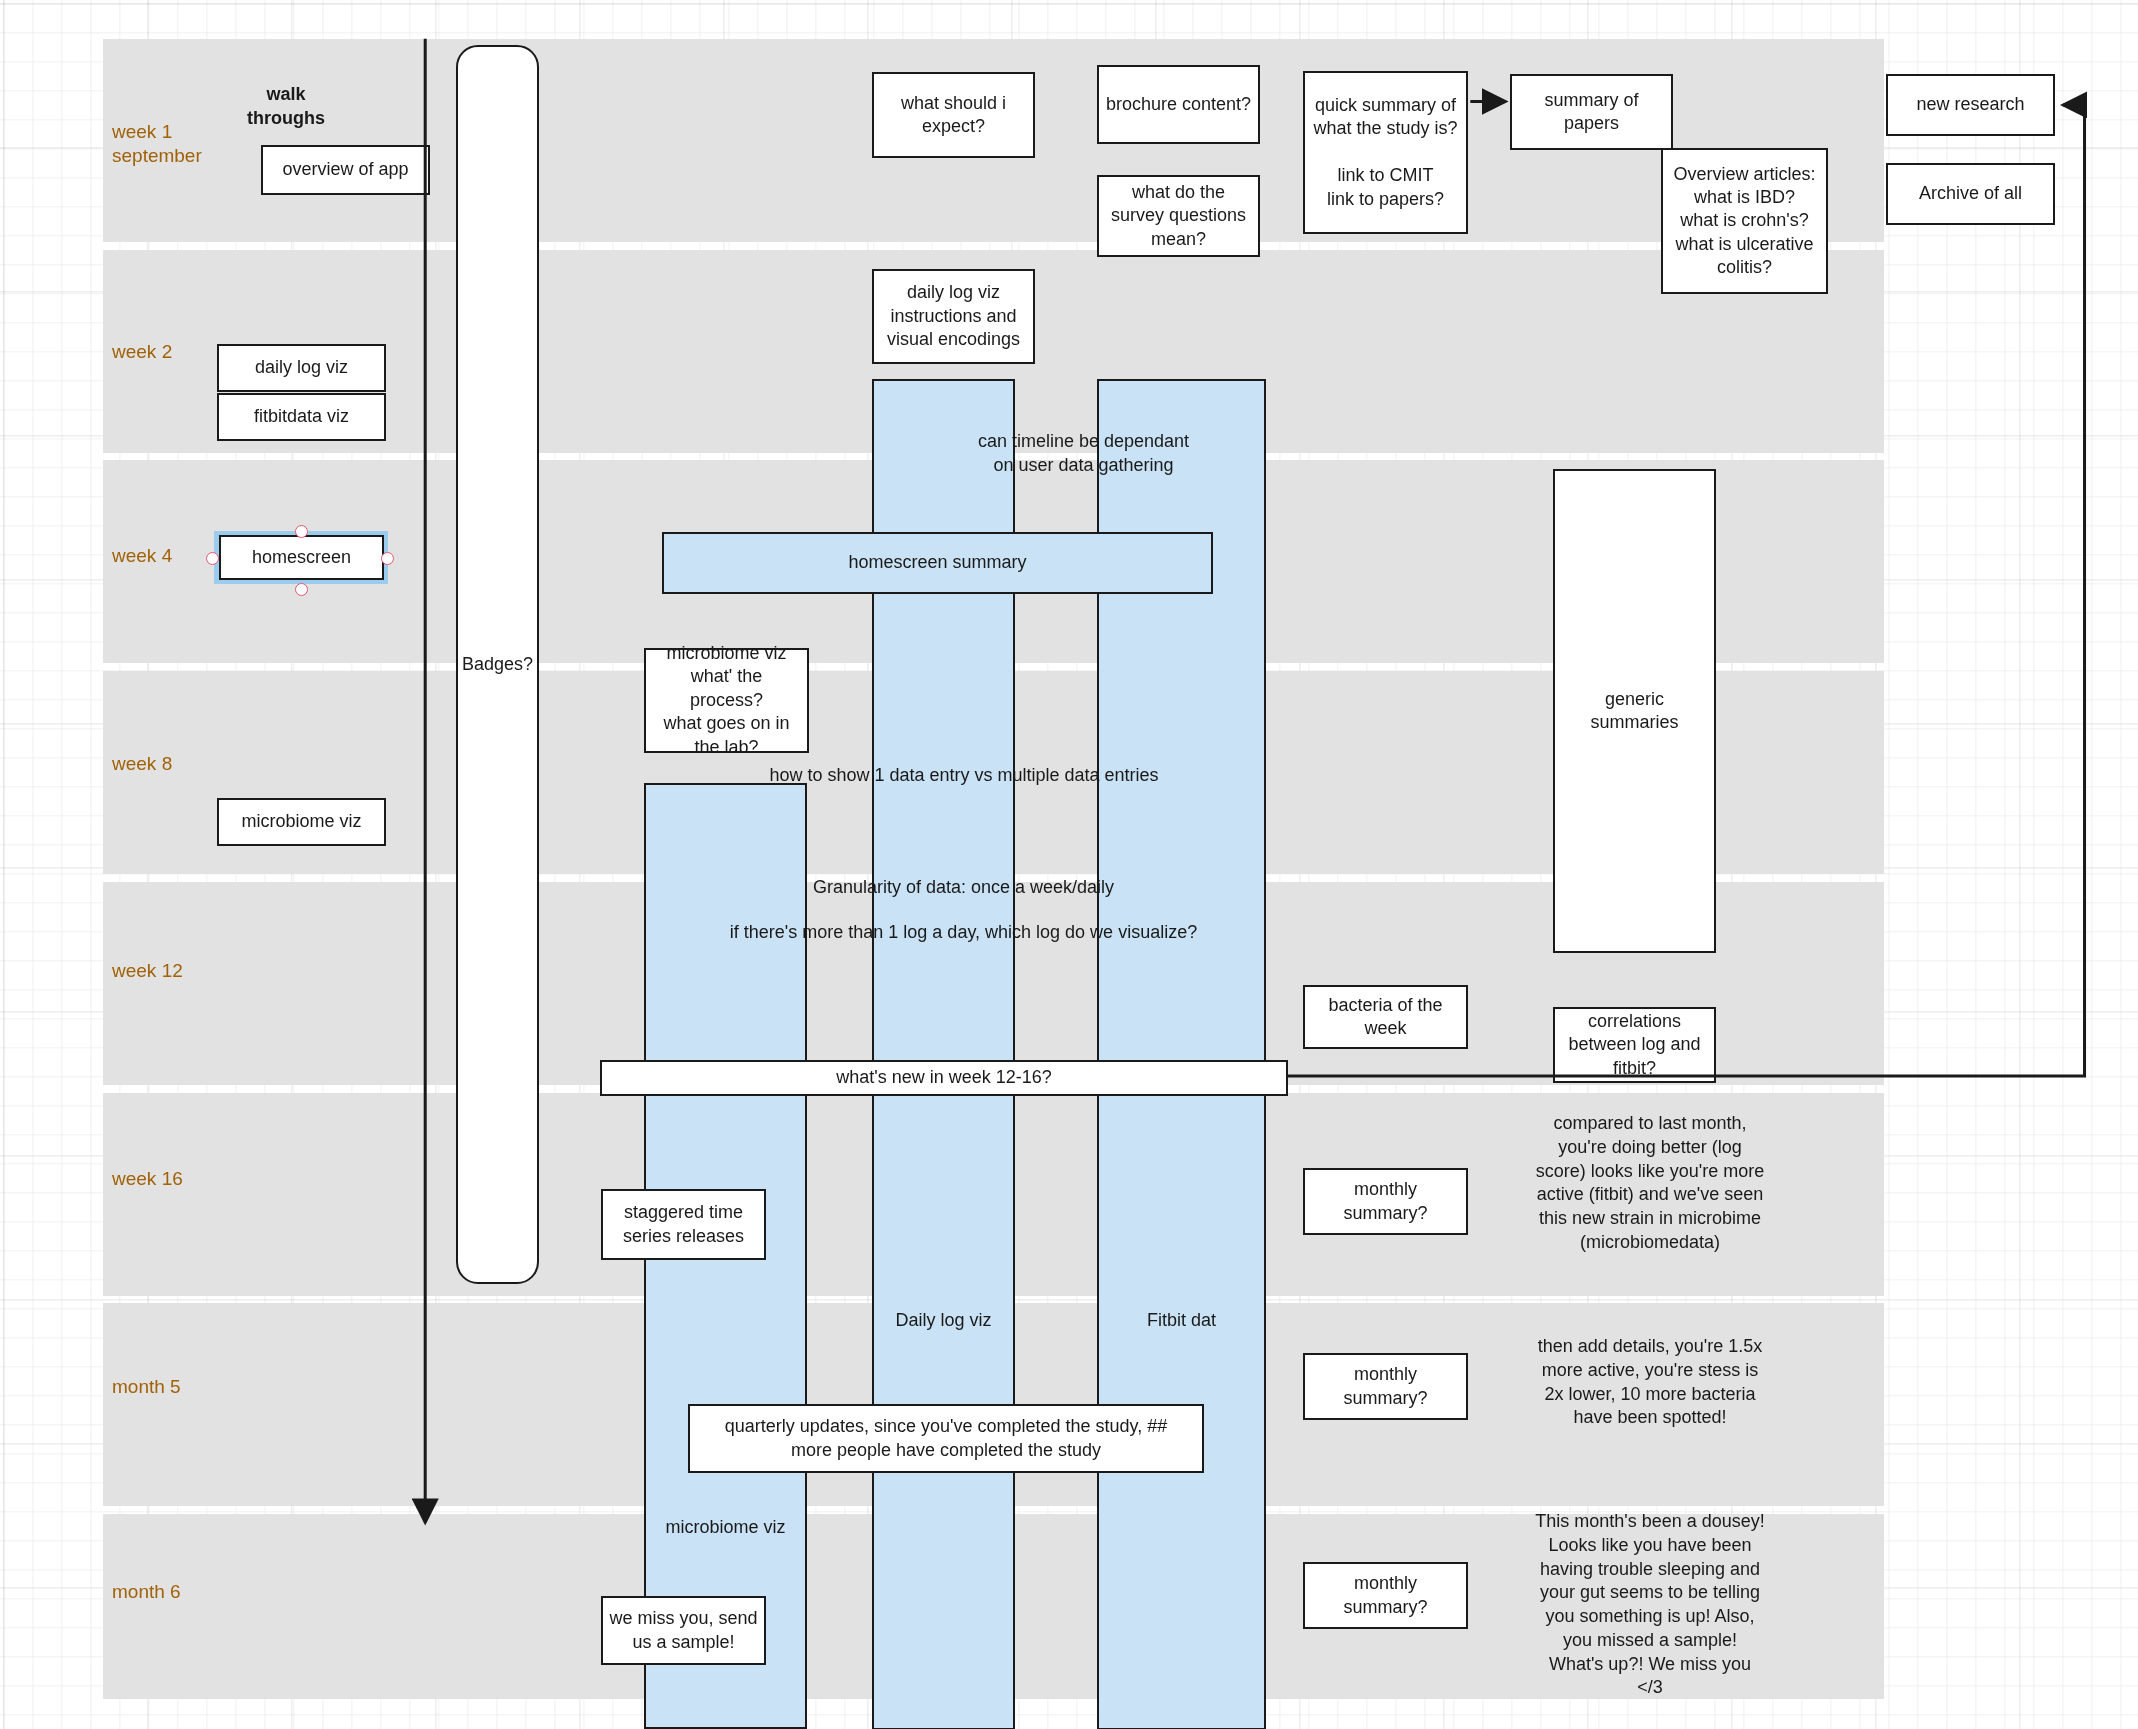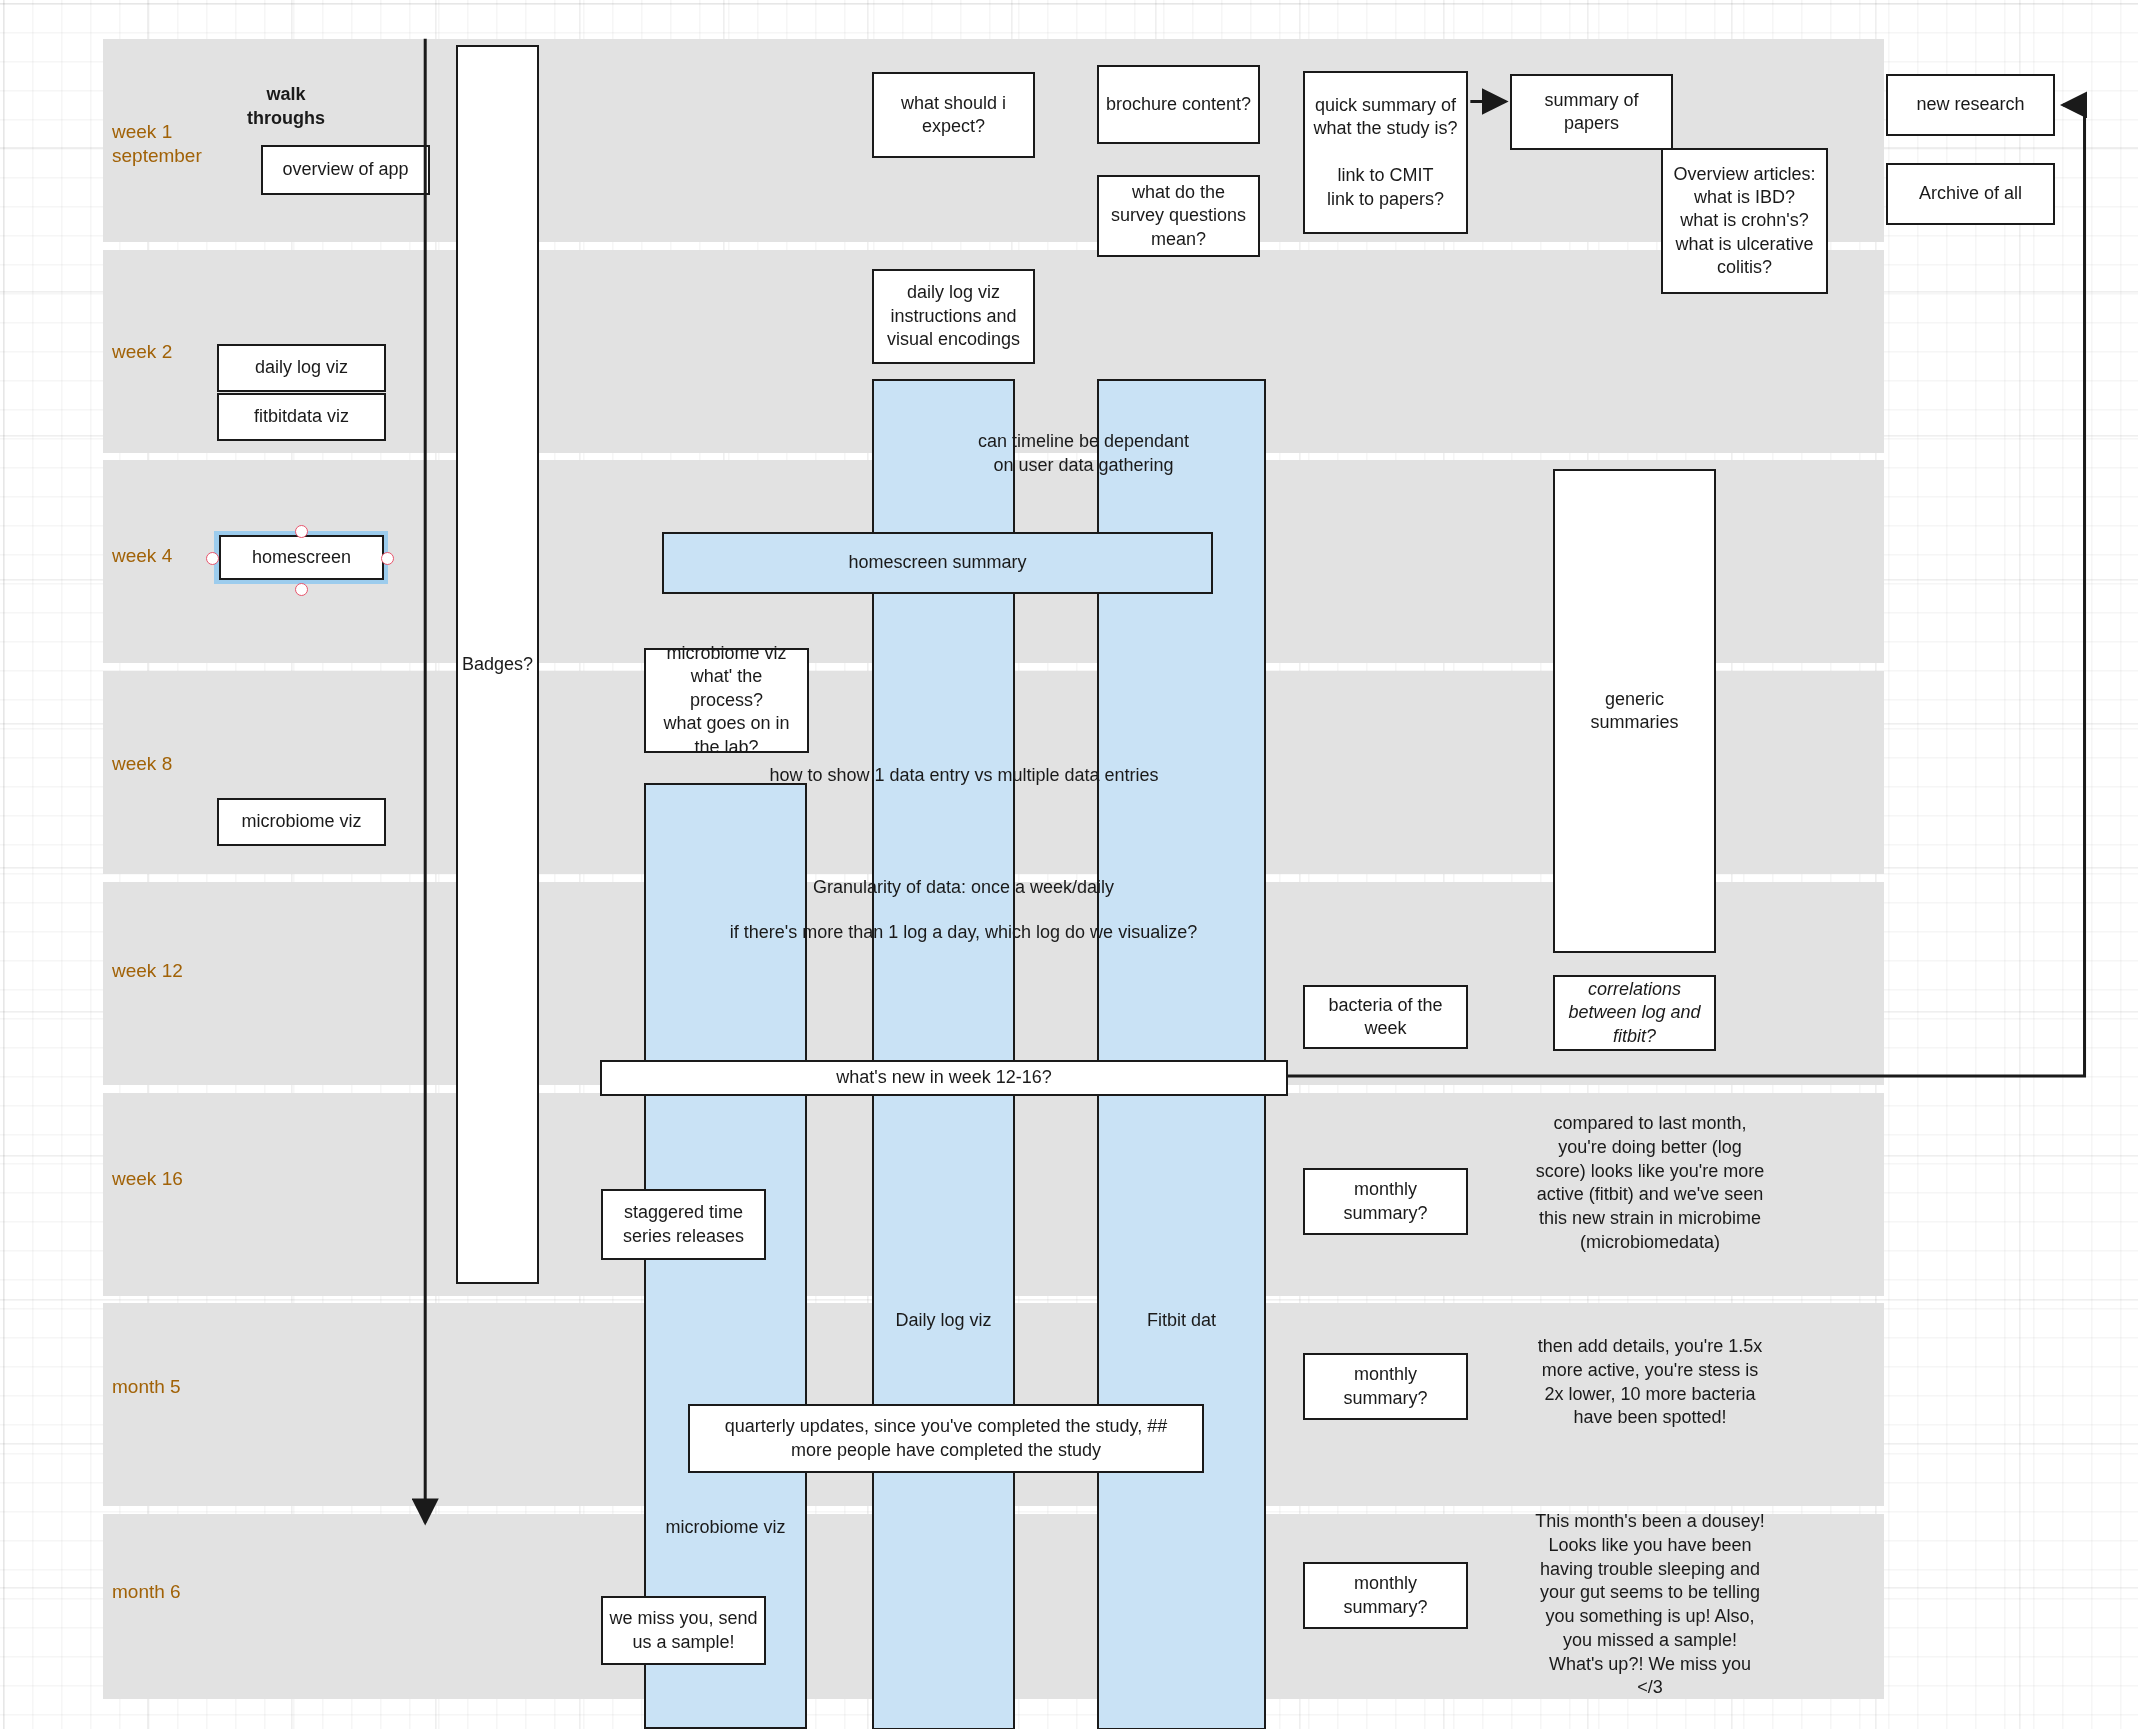--- a/index.html
+++ b/index.html
@@ -152,21 +152,21 @@
   <div class="node" style="left:1661px; top:148px; width:167px; height:146px;">Overview articles:
 what is IBD?
 what is crohn's?
 what is ulcerative
 colitis?</div>
 
   <div class="node" style="left:1886px; top:74px; width:169px; height:62px;">new research</div>
 
   <div class="node" style="left:1886px; top:163px; width:169px; height:62px;">Archive of all</div>
 
-  <div class="node" style="left:456px; top:45px; width:83px; height:1239px;">Badges?</div>
+  <div class="node" style="left:456px; top:45px; width:83px; height:1239px;border-radius:22px;">Badges?</div>
 
   <div class="node" style="left:217px; top:344px; width:169px; height:48px;">daily log viz</div>
   <div class="node" style="left:217px; top:393px; width:169px; height:48px;">fitbitdata viz</div>
 
   <div class="node" style="left:872px; top:269px; width:163px; height:95px;">daily log viz
 instructions and
 visual encodings</div>
 
   <div class="sel-wrap" style="left:214px; top:531px; width:174px; height:53px;"></div>
   <div class="node" style="left:219px; top:535px; width:165px; height:45px;">homescreen</div>
@@ -192,21 +192,21 @@
   <div class="node" style="left:1553px; top:469px; width:163px; height:484px;">generic
 summaries</div>
 
   <div class="freetext" style="left:740px; top:876px; width:447px;">Granularity of data: once a week/daily</div>
 
   <div class="freetext" style="left:654px; top:921px; width:619px;">if there's more than 1 log a day, which log do we visualize?</div>
 
   <div class="node" style="left:1303px; top:985px; width:165px; height:64px;">bacteria of the
 week</div>
 
-  <div class="node" style="left:1553px; top:975px; width:163px; height:76px;font-style:italic;">correlations
+  <div class="node" style="left:1553px; top:1007px; width:163px; height:76px;">correlations
 between log and
 fitbit?</div>
 
   <div class="node" style="left:600px; top:1060px; width:688px; height:33px;">what's new in week 12-16?</div>
 
   <div class="node" style="left:601px; top:1189px; width:165px; height:71px;">staggered time
 series releases</div>
 
   <div class="node" style="left:1303px; top:1168px; width:165px; height:67px;">monthly
 summary?</div>

